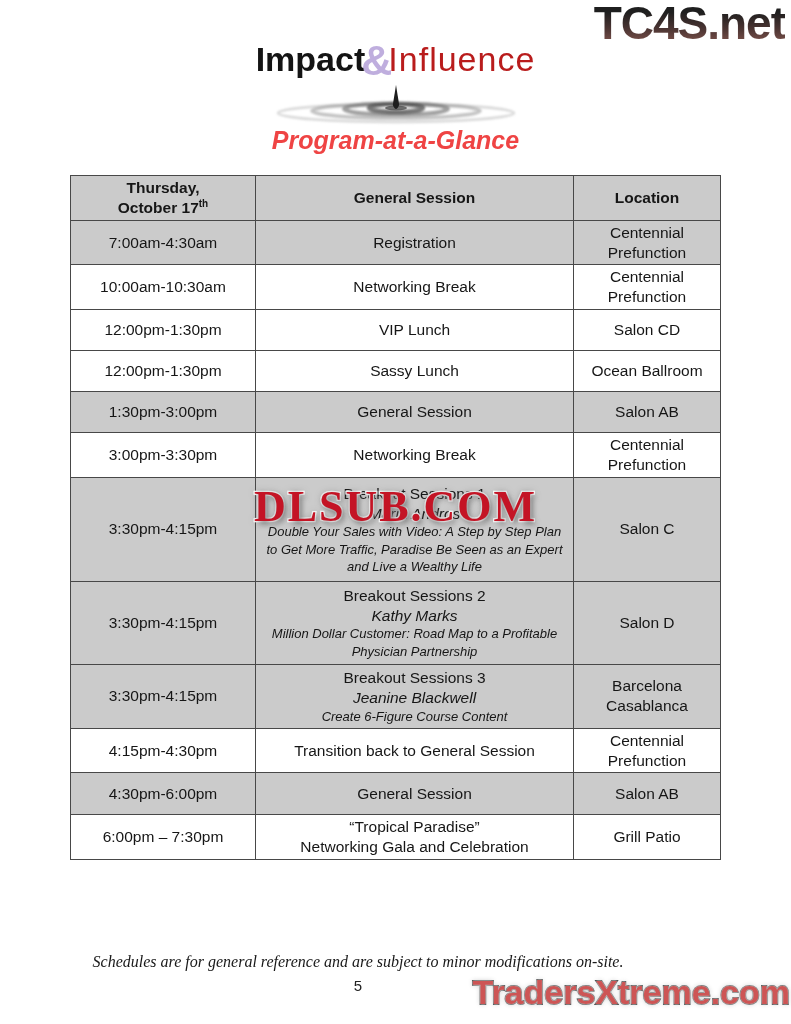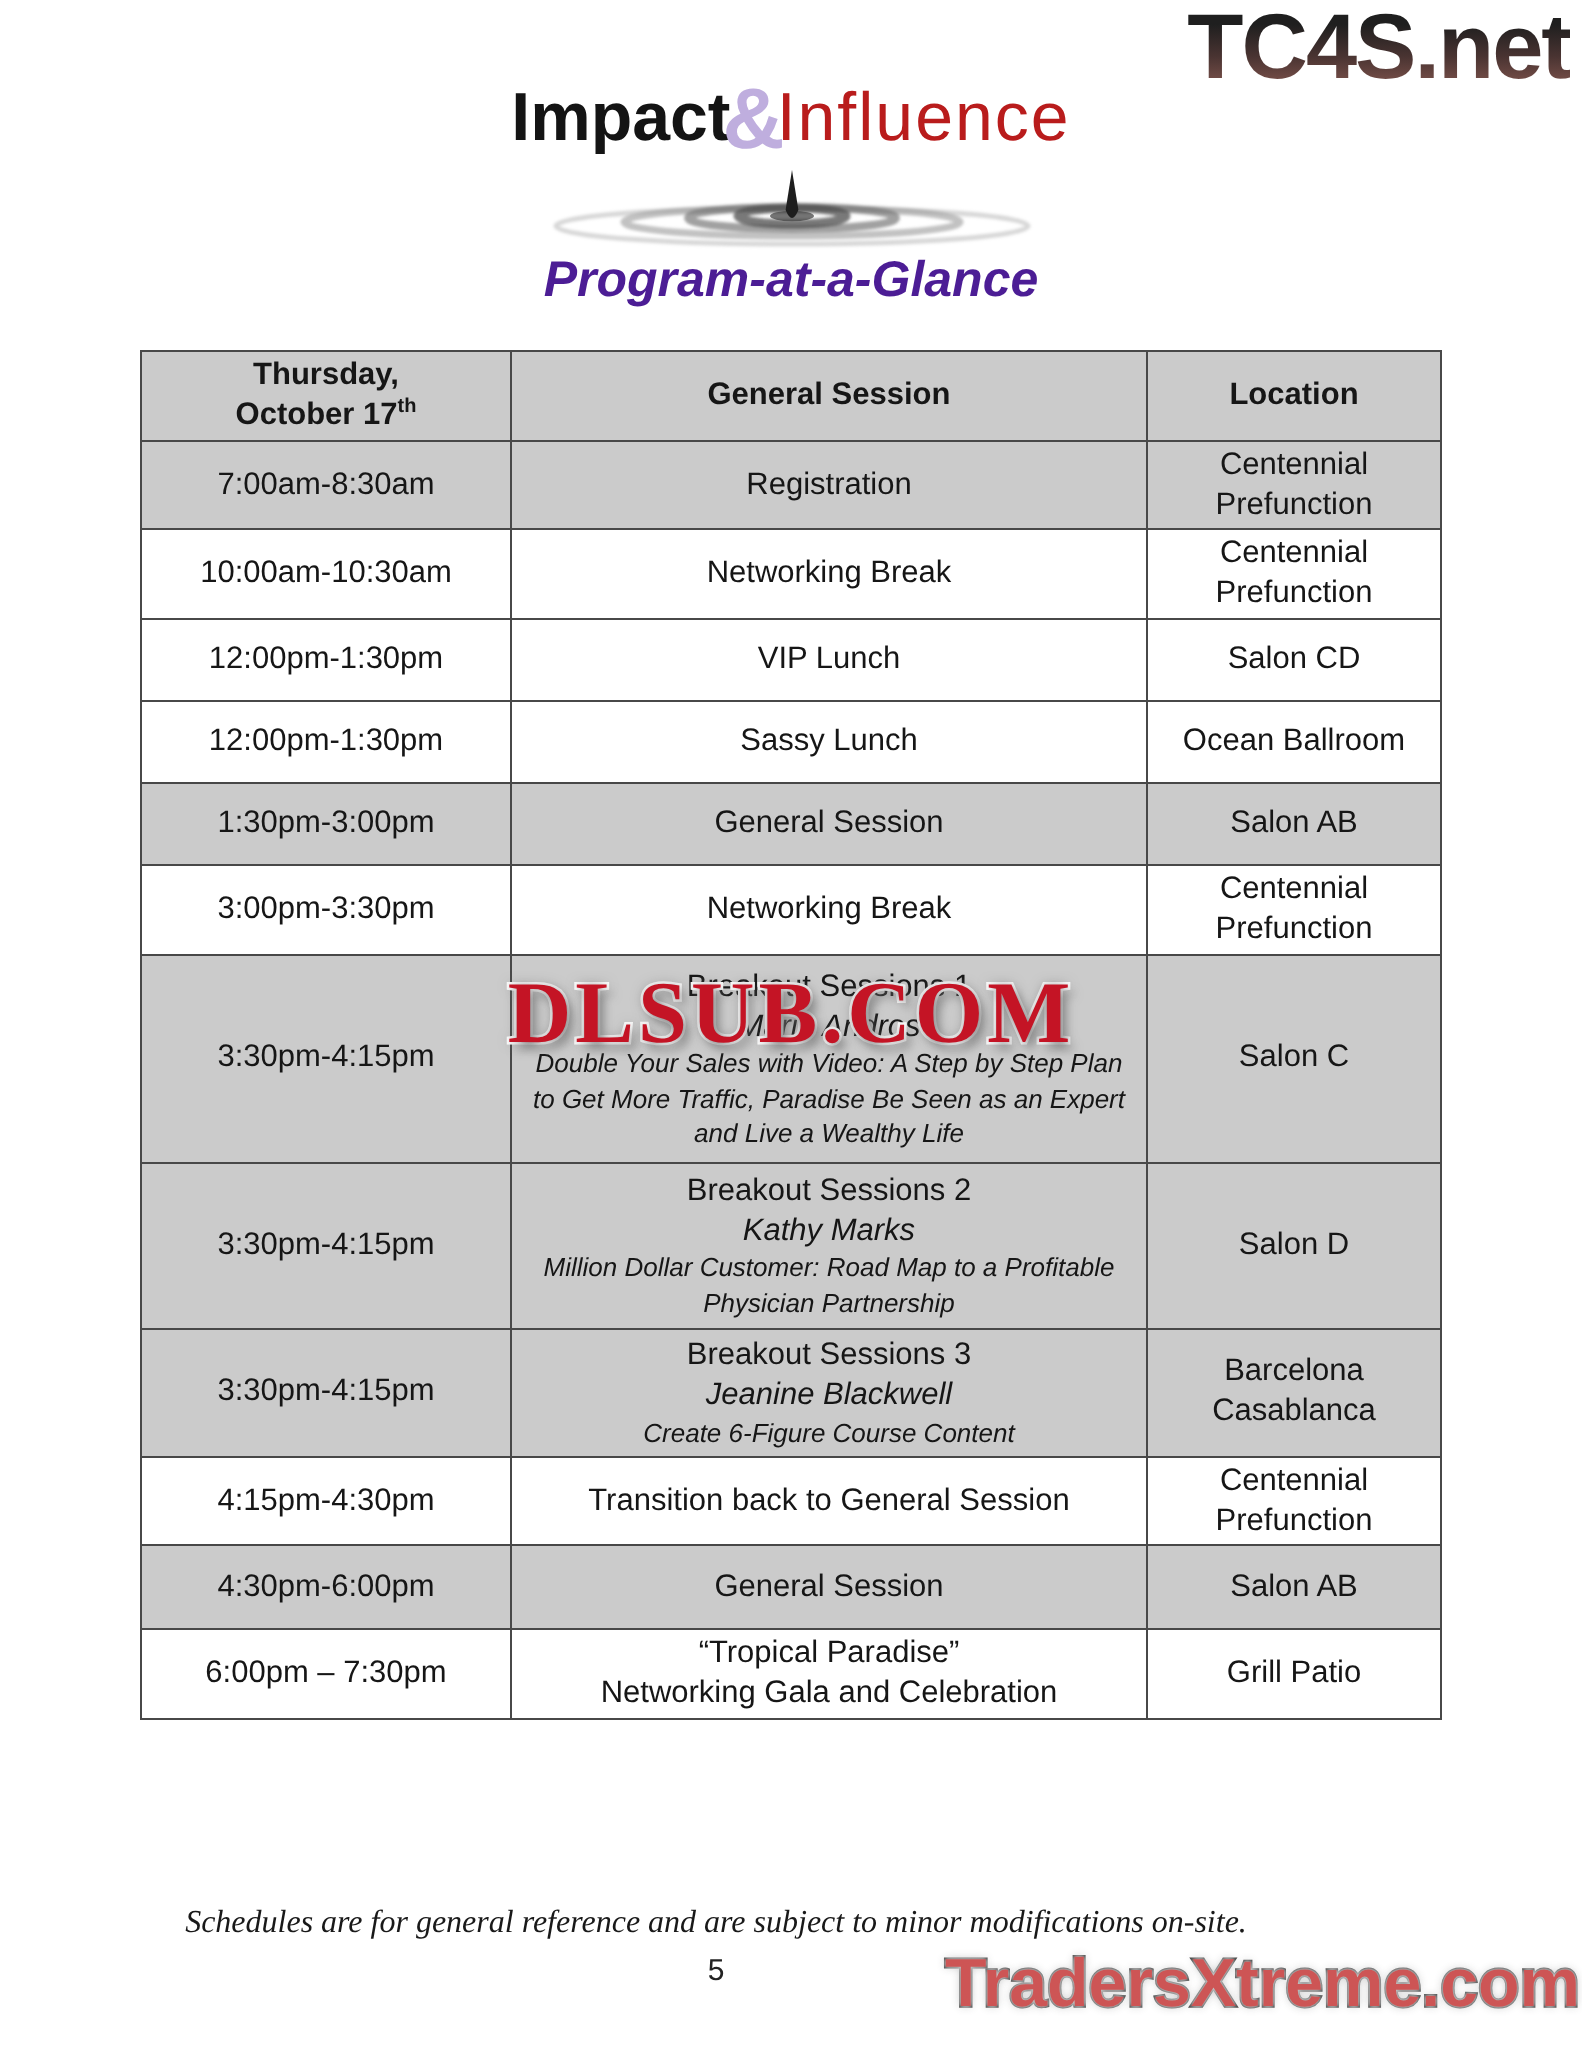--- a/index.html
+++ b/index.html
@@ -21,21 +21,21 @@
   
   .logo { position: absolute; top: 36px; left: 0; width: 100%; text-align: center; white-space: nowrap; }
   .logo .impact   { font-size: 34px; font-weight: 700; color: #141414; }
   .logo .amp      { font-size: 43px; font-weight: 700; color: var(--amp-lavender); margin: 0 -4px; vertical-align: -4px; }
   .logo .influence{ font-size: 34px; font-weight: 400; color: #b91c1c; letter-spacing: 1px; }
   .ripple { position: absolute; top: 82px; left: 50%; transform: translateX(-50%); }
 
   
   .title {
     position: absolute; top: 126px; left: 0; width: 791px; text-align: center;
-    font-size: 25px; font-weight: 700; font-style: italic; color: #4c1d95;
+    font-size: 25px; font-weight: 700; font-style: italic; color: #ef4444;
   }
 
   
   .program-table {
     position: absolute; top: 175px; left: 70px; width: 650px;
     border-collapse: collapse; table-layout: fixed;
   }
   .program-table th, .program-table td {
     border: 1.6px solid var(--table-border);
     text-align: center; vertical-align: middle;
@@ -115,21 +115,21 @@
         <th>
           <div>Thursday,</div>
           <div><span>October 17</span><sup>th</sup></div>
         </th>
         <th>General Session</th>
         <th>Location</th>
       </tr>
     </thead>
     <tbody id="schedule-body">
         <tr class="shaded" style="height: 44px;">
-          <td class="time-cell">7:00am-8:30am</td>
+          <td class="time-cell">7:00am-4:30am</td>
           <td class="session-cell">Registration</td>
           <td class="location-cell">Centennial Prefunction</td>
         </tr>
         <tr class="plain" style="height: 44px; padding-left: 36px;">
           <td class="time-cell">10:00am-10:30am</td>
           <td class="session-cell">Networking Break</td>
           <td class="location-cell">Centennial Prefunction</td>
         </tr>
         <tr class="plain" style="height: 41px;">
           <td class="time-cell">12:00pm-1:30pm</td>

